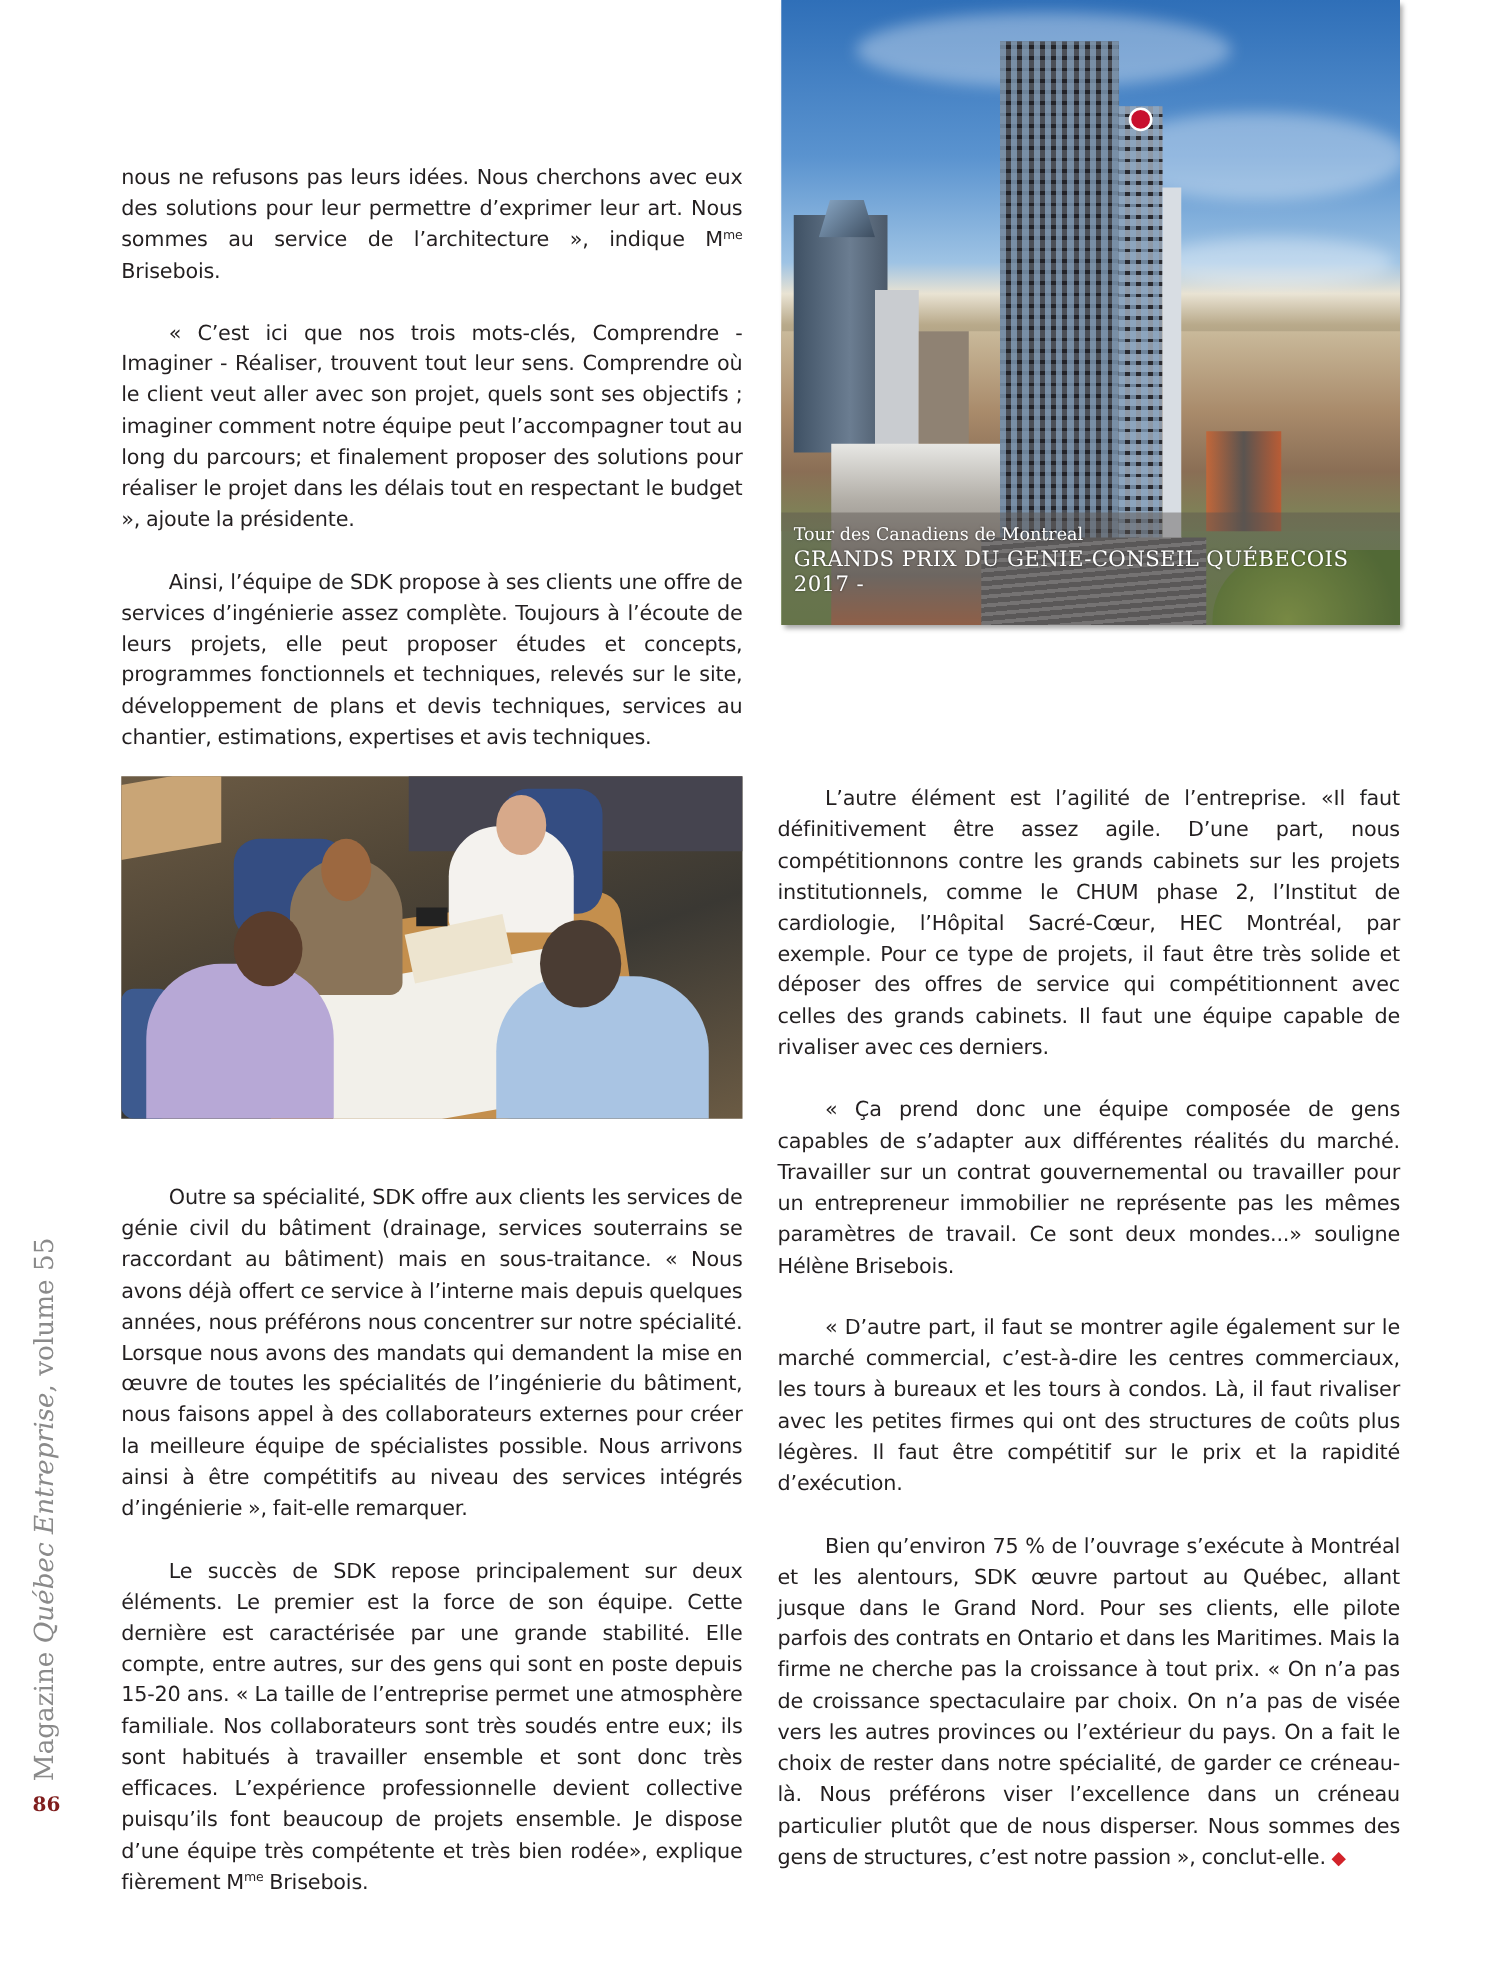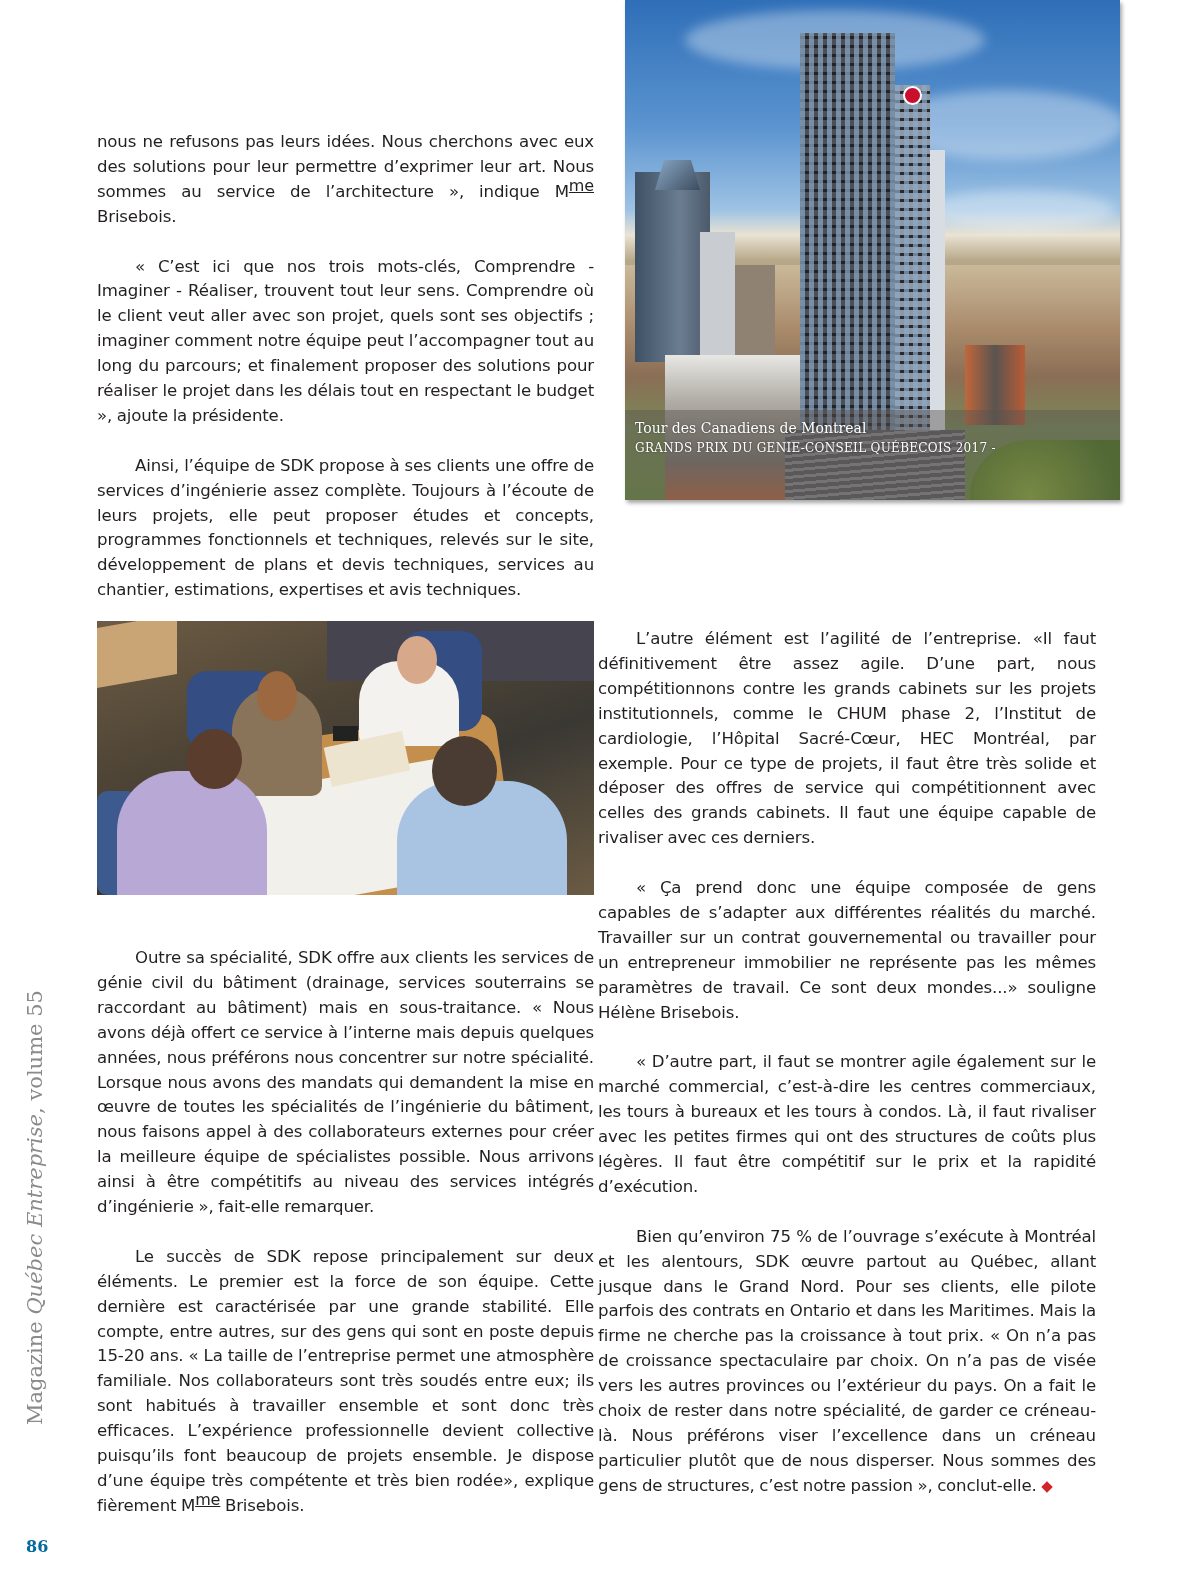--- a/index.html
+++ b/index.html
@@ -4,48 +4,48 @@
 <style>
   html, body { margin: 0; padding: 0; }
   body {
     width: 1200px; height: 1575px; background: #ffffff; position: relative; overflow: hidden;
     font-family: "DejaVu Sans", sans-serif; color: #231f20;
   }
   .col { position: absolute; font-size: 16.6px; line-height: 24.9px; text-align: justify; letter-spacing: -0.15px; word-spacing: -0.5px; }
   .col p { margin: 0 0 24.9px 0; text-indent: 38px; }
   .col p.noindent { text-indent: 0; }
   .col p:last-child { margin-bottom: 0; }
-  sup { font-size: 16px; line-height: 0; vertical-align: 6px; text-decoration: underline; }
+  sup { font-size: 10px; line-height: 0; vertical-align: 6px; }
   .end-mark { color: #d2232a; font-size: 15px; }
 
   #col-left-top { left: 97px; top: 130px; width: 497px; }
   #col-left-bottom { left: 97px; top: 926px; width: 497px; margin-top: 20px; }
-  #col-right { left: 598px; top: 627px; width: 498px; }
+  #col-right { left: 622px; top: 627px; width: 498px; }
 
   
   #tower-photo { position: absolute; left: 625px; top: 0; width: 495px; height: 500px; overflow: hidden;
     box-shadow: 2px 3px 4px rgba(0,0,0,0.35);
     background: linear-gradient(180deg, #2f6fb8 0%, #5a93cf 25%, #9ec3e4 42%, #e9e3d3 47%, #b8a98a 52%, #8c8470 65%, #7a8a62 80%, #6f8f45 100%); }
   #tower-photo .cloud { position: absolute; background: rgba(255,255,255,0.35); border-radius: 50%; filter: blur(6px); }
   #tower-photo .building { position: absolute; }
   #tower-photo .win { background-image: repeating-linear-gradient(90deg, rgba(140,170,200,0.7) 0 5px, transparent 5px 9px), repeating-linear-gradient(0deg, rgba(30,30,35,0.9) 0 3px, transparent 3px 9px); }
   #photo-caption { position: absolute; left: 0; right: 0; bottom: 0; height: 90px; background: rgba(90,85,80,0.45); padding: 8px 10px; box-sizing: border-box;
     font-family: "DejaVu Serif", serif; color: #ffffff; font-size: 14px; line-height: 20px; text-shadow: 0 0 2px rgba(0,0,0,0.5); }
-  #photo-caption .caps { font-size: 12px; letter-spacing: 0.3px; }
+  #photo-caption .caps { font-size: 17px; letter-spacing: 0.3px; }
 
   
   #team-photo { position: absolute; left: 97px; top: 621px; width: 497px; height: 274px; overflow: hidden;
     background: linear-gradient(160deg, #6d5c45 0%, #4f4536 35%, #3a3833 60%, #6b5b44 100%); }
   #team-photo .shape { position: absolute; }
 
   
   #running-title { position: absolute; left: 23px; top: 1425px; transform: rotate(-90deg); transform-origin: 0 0;
     font-family: "DejaVu Serif", serif; font-size: 21px; color: #8a8a8a; white-space: nowrap; width: 400px; }
   #running-title em { font-style: italic; }
-  #page-number { position: absolute; left: 26px; top: 1537px; font-family: "DejaVu Serif", serif; font-weight: bold; font-size: 16px; color: #0369a1; }
+  #page-number { position: absolute; left: 26px; top: 1434px; font-family: "DejaVu Serif", serif; font-weight: bold; font-size: 16px; color: #7f1d1d; }
 </style>
 </head>
 <body>
 
 <div class="col" id="col-left-top">
   <p class="noindent"><span>nous ne refusons pas leurs idées. Nous cherchons avec eux des solutions pour leur permettre d’exprimer leur art. Nous sommes au service de l’architecture », indique M</span><sup>me</sup><span> Brisebois.</span></p>
   <p>« C’est ici que nos trois mots-clés, Comprendre - Imaginer - Réaliser, trouvent tout leur sens. Comprendre où le client veut aller avec son projet, quels sont ses objectifs ; imaginer comment notre équipe peut l’accompagner tout au long du parcours; et finalement proposer des solutions pour réaliser le projet dans les délais tout en respectant le budget », ajoute la présidente.</p>
   <p>Ainsi, l’équipe de SDK propose à ses clients une offre de services d’ingénierie assez complète. Toujours à l’écoute de leurs projets, elle peut proposer études et concepts, programmes fonctionnels et techniques, relevés sur le site, développement de plans et devis techniques, services au chantier, estimations, expertises et avis techniques.</p>
 </div>
 

